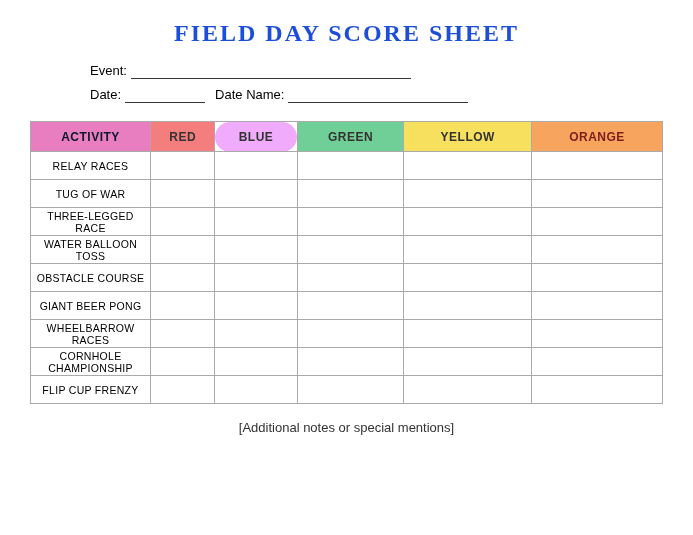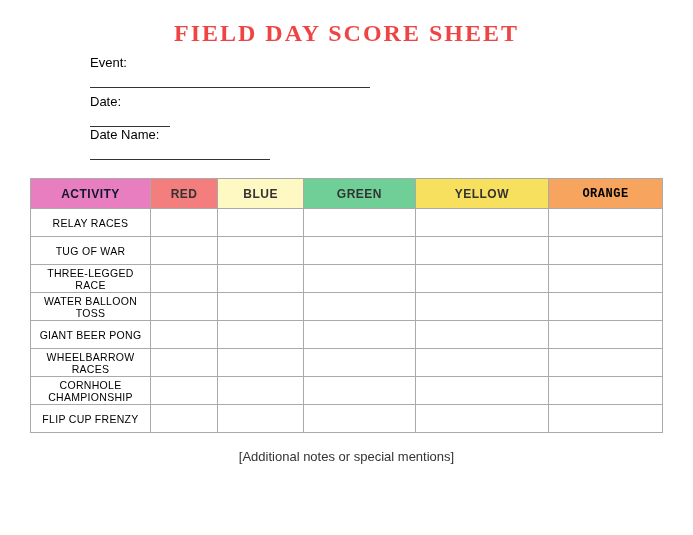--- a/index.html
+++ b/index.html
@@ -9,38 +9,37 @@
       font-family: Arial, sans-serif;
       width: 693px;
       min-height: 535px;
       padding: 20px 30px 20px 30px;
     }
 
     .title {
       text-align: center;
       font-size: 24px;
       font-weight: bold;
-      color: #ef4444;
+      color: #1d4ed8;
       letter-spacing: 2px;
-      margin-bottom: 8px;
+      margin-bottom: 14px;
       font-family: Georgia, serif;
     }
 
     .form-section {
       margin-bottom: 18px;
       padding-left: 60px;
     }
 
     .form-row {
       display: flex;
-      align-items: flex-start;
+      align-items: center;
       margin-bottom: 6px;
       font-size: 13px;
       font-family: Arial, sans-serif;
-      flex-direction: column;
     }
 
     .form-label {
       font-weight: normal;
       margin-right: 4px;
       font-size: 13px;
     }
 
     .form-line {
       border: none;
@@ -90,38 +89,38 @@
       background: #e87dc0;
       color: #0f172a;
     }
 
     .header-red {
       background: #f47e7e;
       color: #333;
     }
 
     .header-blue {
-      background: #fef9c3;
-      color: #333;
+      background: #f0abfc;
+      color: #333;
+      border-radius: 15px;
     }
 
     .header-green {
       background: #6fcf97;
       color: #333;
     }
 
     .header-yellow {
       background: #f6e05e;
       color: #333;
     }
 
     .header-orange {
       background: #f6a45e;
-      color: #000000;
-      font-family: Liberation Mono, monospace;
+      color: #7f1d1d;
     }
 
     .activity-col {
       text-align: center;
       font-weight: bold;
       font-size: 10px;
       padding: 2px 4px;
       letter-spacing: 0.3px;
     }
 
@@ -195,20 +194,28 @@
       </tr>
       <tr>
         <td class="activity-col">WATER BALLOON TOSS</td>
         <td class="score-cell"></td>
         <td class="score-cell"></td>
         <td class="score-cell"></td>
         <td class="score-cell"></td>
         <td class="score-cell"></td>
       </tr>
       <tr>
+        <td class="activity-col">OBSTACLE COURSE</td>
+        <td class="score-cell"></td>
+        <td class="score-cell"></td>
+        <td class="score-cell"></td>
+        <td class="score-cell"></td>
+        <td class="score-cell"></td>
+      </tr>
+      <tr>
         <td class="activity-col">GIANT BEER PONG</td>
         <td class="score-cell"></td>
         <td class="score-cell"></td>
         <td class="score-cell"></td>
         <td class="score-cell"></td>
         <td class="score-cell"></td>
       </tr>
       <tr>
         <td class="activity-col">WHEELBARROW RACES</td>
         <td class="score-cell"></td>

